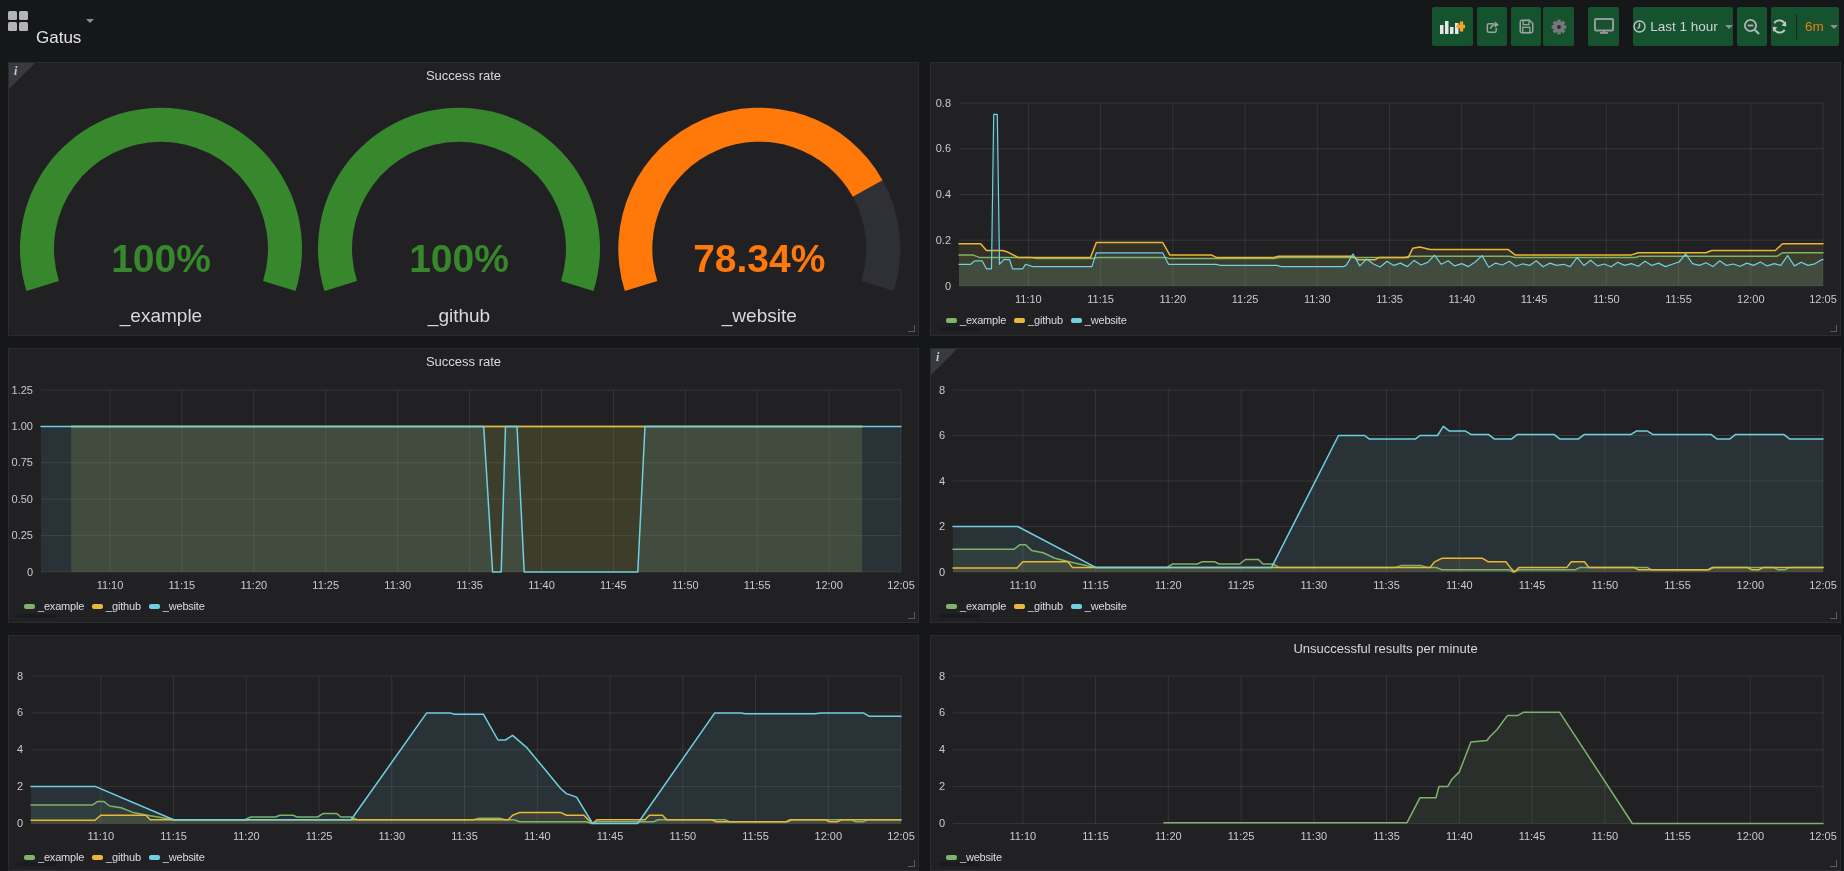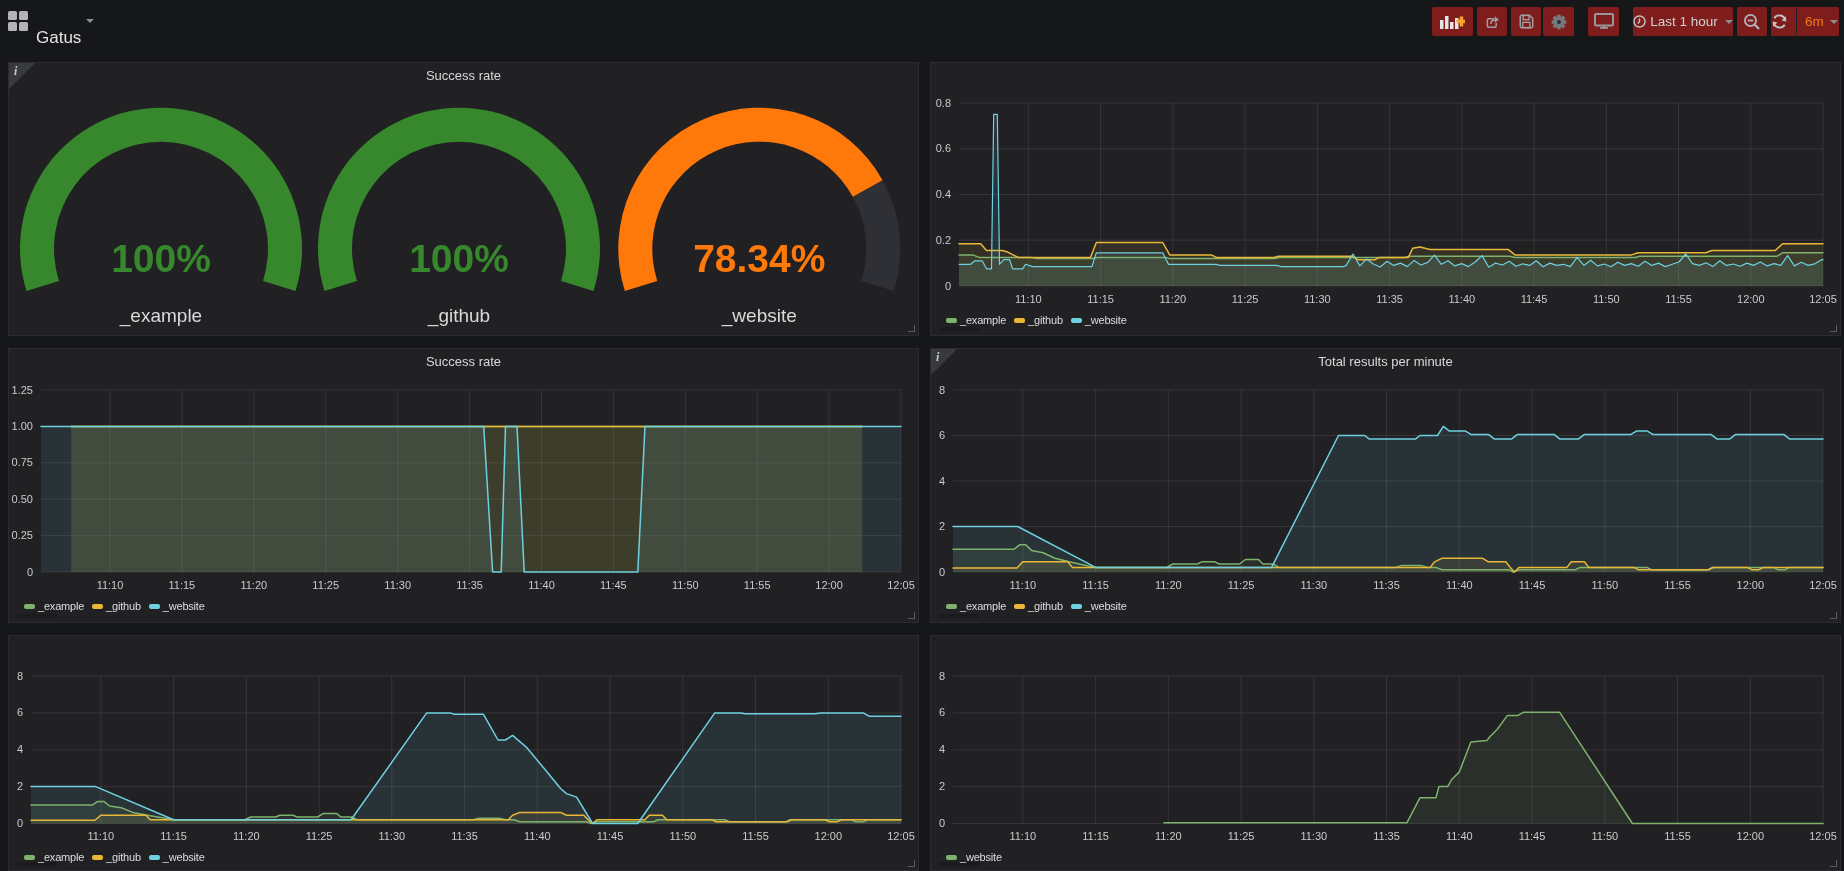--- a/index.html
+++ b/index.html
@@ -1,18 +1,18 @@
 <!DOCTYPE html>
 <html><head><meta charset="utf-8"><style>
 *{margin:0;padding:0;box-sizing:border-box}
 html,body{width:1844px;height:871px;background:#161719;overflow:hidden;font-family:"Liberation Sans",sans-serif}
 .nav{position:absolute;left:0;top:0;width:1844px;height:42px;background:#161719}
 .gatus{position:absolute;left:36px;top:28px;font-size:17px;color:#e3e3e5}
 .caret{width:0;height:0;border-left:4.5px solid transparent;border-right:4.5px solid transparent;border-top:4.5px solid #8e8f91;position:absolute}
-.nbtn{position:absolute;top:7px;height:29px;background:#7f1d1d;border-radius:2px;display:flex;align-items:center;justify-content:center;white-space:nowrap}
+.nbtn{position:absolute;top:7px;height:39px;background:#14532d;border-radius:2px;display:flex;align-items:center;justify-content:center;white-space:nowrap}
 .nbtxt{font-size:13.5px;color:#d0d1d3}
 .panel{position:absolute;background:#212124;border:1px solid #2c2c30}
 .ptitle{position:absolute;left:0;right:0;top:5px;text-align:center;font-size:13px;font-weight:normal;color:#d8d9da}
 .legend{position:absolute;left:15px;display:flex;align-items:center;gap:8px;z-index:2}
 .li{display:flex;align-items:center;font-size:11px;letter-spacing:-0.2px;color:#dcdde0;gap:3px}
 .lic{display:inline-block;width:11px;height:5px;border-radius:2px}
 .icorner{position:absolute;left:0;top:0;width:0;height:0;border-top:26px solid #393a3f;border-right:26px solid transparent}
 .itxt{position:absolute;left:5px;top:1px;font-family:"Liberation Serif",serif;font-style:italic;font-weight:bold;font-size:12px;color:#c3cad1}
 .rsz{position:absolute;right:3px;bottom:3px;width:7px;height:7px;border-right:1px solid #5a5b5e;border-bottom:1px solid #5a5b5e}
 .rail{position:absolute;left:8px;bottom:4px;width:40px;height:4px;border-radius:2px;background:#1a1b1e;z-index:1}
@@ -219,21 +219,20 @@
       <span class="li"><span class="lic" style="background:#7EB26D"></span>_example</span>
       <span class="li"><span class="lic" style="background:#EAB839"></span>_github</span>
       <span class="li"><span class="lic" style="background:#6ED0E0"></span>_website</span>
     </div>
     <div class="rail"></div>
     <div class="rsz"></div>
   </div>
 <div class="panel" style="left:930px;top:348px;width:911px;height:275px">
     <div class="icorner"></div>
     <div class="itxt">i</div>
-    <div class="ptitle">Total results per minute</div>
     <svg width="909" height="273" style="position:absolute;left:0;top:0">
       <line x1="22" y1="223.0" x2="892" y2="223.0" stroke="rgba(255,255,255,0.09)" stroke-width="1"></line>
       <text x="14" y="226.5" font-size="11" fill="#c9cacb" text-anchor="end">0</text>
       <line x1="22" y1="177.5" x2="892" y2="177.5" stroke="rgba(255,255,255,0.09)" stroke-width="1"></line>
       <text x="14" y="181.0" font-size="11" fill="#c9cacb" text-anchor="end">2</text>
       <line x1="22" y1="132.0" x2="892" y2="132.0" stroke="rgba(255,255,255,0.09)" stroke-width="1"></line>
       <text x="14" y="135.5" font-size="11" fill="#c9cacb" text-anchor="end">4</text>
       <line x1="22" y1="86.5" x2="892" y2="86.5" stroke="rgba(255,255,255,0.09)" stroke-width="1"></line>
       <text x="14" y="90.0" font-size="11" fill="#c9cacb" text-anchor="end">6</text>
       <line x1="22" y1="41.0" x2="892" y2="41.0" stroke="rgba(255,255,255,0.09)" stroke-width="1"></line>
@@ -322,20 +321,21 @@
     </svg>
     <div class="legend" style="top:215px">
       <span class="li"><span class="lic" style="background:#7EB26D"></span>_example</span>
       <span class="li"><span class="lic" style="background:#EAB839"></span>_github</span>
       <span class="li"><span class="lic" style="background:#6ED0E0"></span>_website</span>
     </div>
     <div class="rail"></div>
     <div class="rsz"></div>
   </div>
 <div class="panel" style="left:930px;top:635px;width:911px;height:236px">
+    <div class="ptitle">Unsuccessful results per minute</div>
     <svg width="909" height="234" style="position:absolute;left:0;top:0">
       <line x1="22" y1="187.5" x2="892" y2="187.5" stroke="rgba(255,255,255,0.09)" stroke-width="1"></line>
       <text x="14" y="191.0" font-size="11" fill="#c9cacb" text-anchor="end">0</text>
       <line x1="22" y1="150.6" x2="892" y2="150.6" stroke="rgba(255,255,255,0.09)" stroke-width="1"></line>
       <text x="14" y="154.1" font-size="11" fill="#c9cacb" text-anchor="end">2</text>
       <line x1="22" y1="113.8" x2="892" y2="113.8" stroke="rgba(255,255,255,0.09)" stroke-width="1"></line>
       <text x="14" y="117.2" font-size="11" fill="#c9cacb" text-anchor="end">4</text>
       <line x1="22" y1="76.9" x2="892" y2="76.9" stroke="rgba(255,255,255,0.09)" stroke-width="1"></line>
       <text x="14" y="80.4" font-size="11" fill="#c9cacb" text-anchor="end">6</text>
       <line x1="22" y1="40.0" x2="892" y2="40.0" stroke="rgba(255,255,255,0.09)" stroke-width="1"></line>

